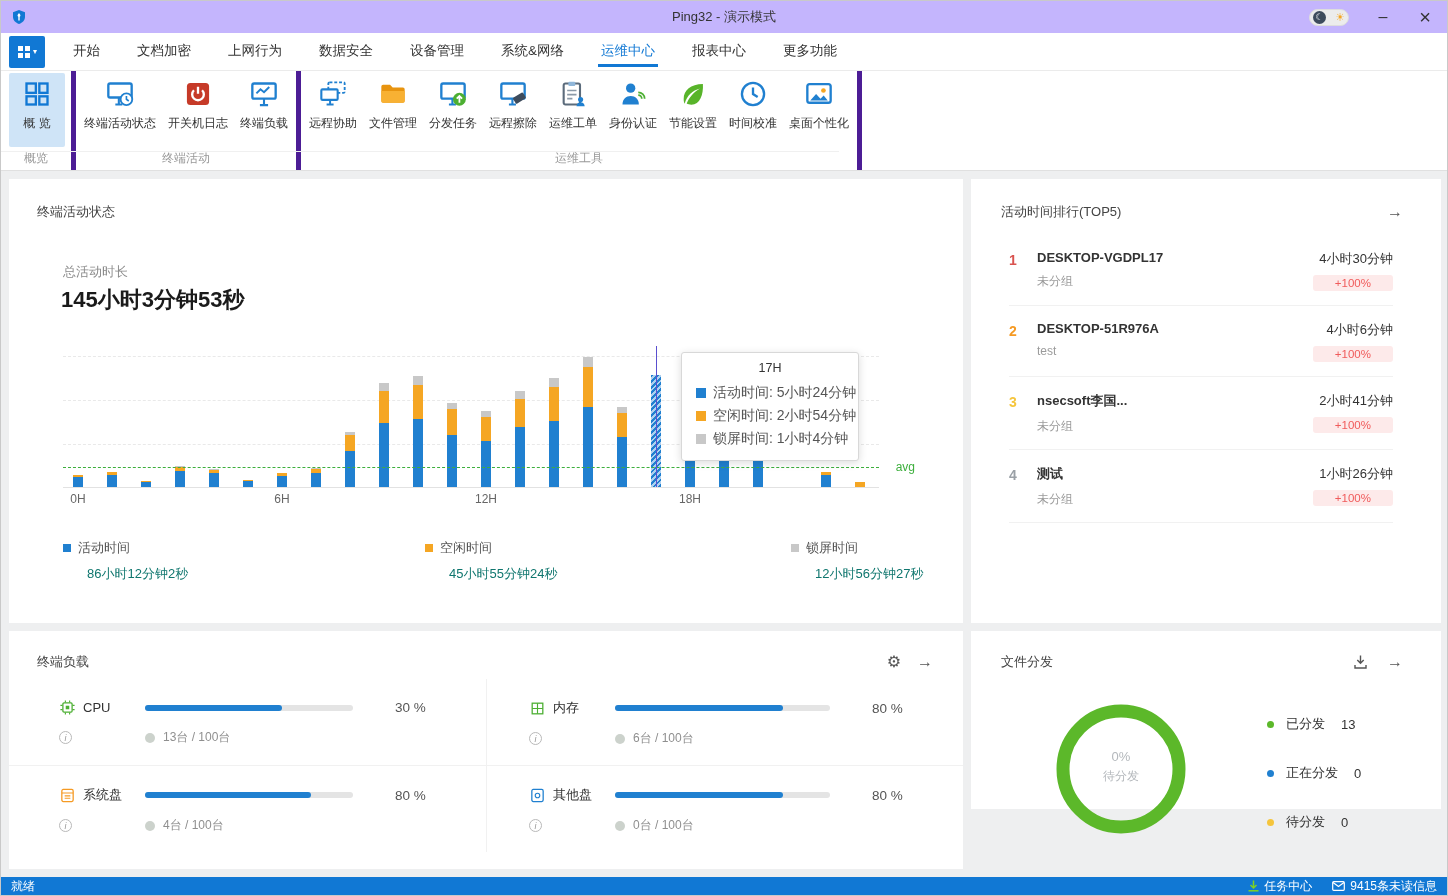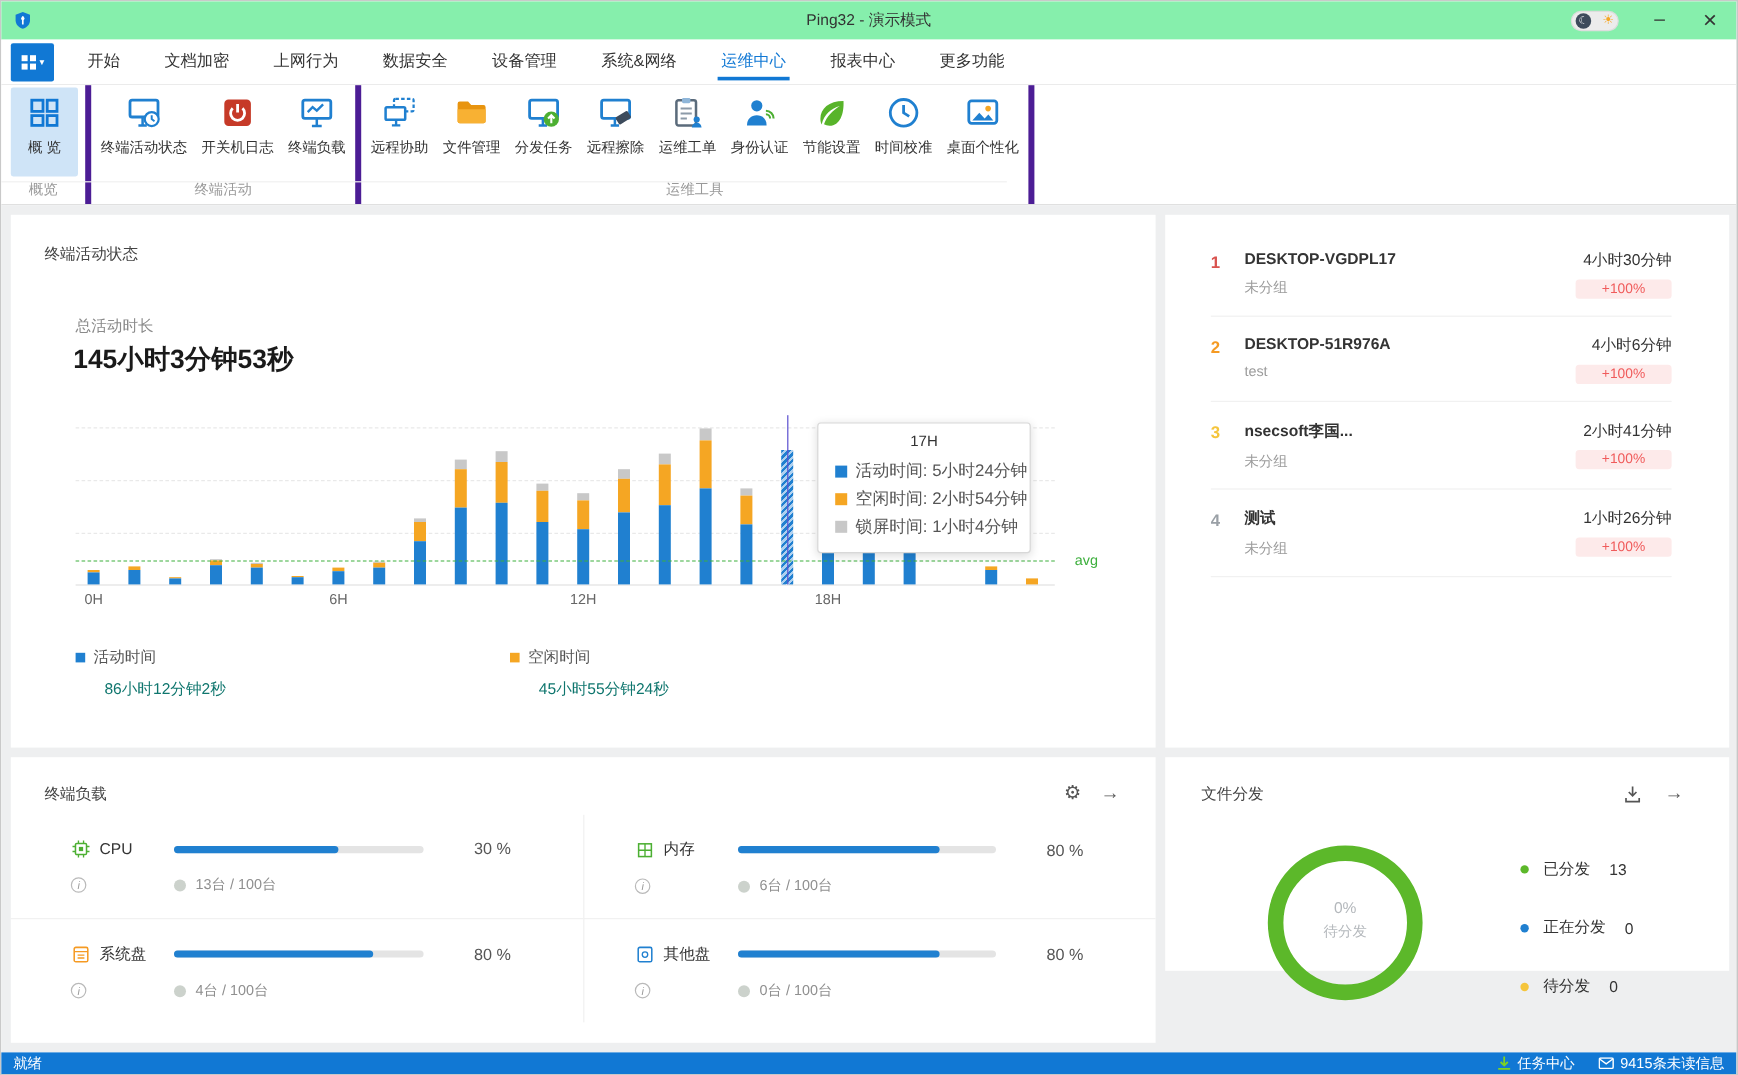--- a/index.html
+++ b/index.html
@@ -1,21 +1,21 @@
 <!DOCTYPE html>
 <html><head>
 <meta charset="utf-8">
 <style>
   * { margin:0; padding:0; box-sizing:border-box; }
   html,body { background:#9a9a9a; }
   body { font-family:"Liberation Sans","DejaVu Sans",sans-serif; }
   .app { position:relative; width:1448px; height:896px; background:#fff; overflow:hidden; border:1px solid #c9c9c9; }
 
   
-  .titlebar { position:absolute; top:0; left:0; right:0; height:32px; background:#86efac; }
+  .titlebar { position:absolute; top:0; left:0; right:0; height:32px; background:#c4b5fd; }
   .tb-logo { position:absolute; left:10px; top:8px; width:16px; height:16px; }
   .tb-title { position:absolute; left:0; right:0; top:0; height:32px; line-height:32px; text-align:center; font-size:13px; color:#333; }
   .tb-controls { position:absolute; right:14px; top:0; height:32px; display:flex; align-items:center; gap:26px; }
   .theme-toggle { width:40px; height:17px; border-radius:9px; background:#ececec; border:1px solid #ddd; display:flex; align-items:center; justify-content:space-between; padding:0 3px; }
   .theme-moon { width:13px; height:13px; border-radius:50%; background:#3d4b5c; color:#fff; font-size:9px; line-height:13px; text-align:center; }
   .theme-moon::before { content:"☾"; }
   .theme-sun { color:#f5a623; font-size:11px; line-height:13px; }
   .theme-sun::before { content:"☀"; }
   .win-btn { font-size:16px; color:#333; width:16px; text-align:center; cursor:default; }
   .win-min::before { content:"–"; }
@@ -449,23 +449,34 @@
           </div>
         <div class="lg-val">86小时12分钟2秒</div>
       </div>
       <div class="lg-item" style="left:416px">
         <div class="lg-top">
             <span class="lg-sq" style="background: rgb(245, 166, 35);"></span>
             <span>空闲时间</span>
           </div>
         <div class="lg-val">45小时55分钟24秒</div>
       </div>
+      <div class="lg-item" style="left:782px">
+        <div class="lg-top">
+            <span class="lg-sq" style="background: rgb(200, 200, 200);"></span>
+            <span>锁屏时间</span>
+          </div>
+        <div class="lg-val">12小时56分钟27秒</div>
+      </div>
     </div>
 
     <div class="card card-top5">
+      <div class="t5-head">
+        <span class="card-title">活动时间排行(TOP5)</span>
+        <span class="hdr-ico icon-arrow"></span>
+      </div>
       <div class="t5-list">
         <div class="t5-row">
           <span class="t5-rank" style="color: rgb(217, 83, 79);">1</span>
           <div class="t5-mid">
             <div class="t5-name">DESKTOP-VGDPL17</div>
             <div class="t5-group">未分组</div>
           </div>
           <div class="t5-right">
             <div class="t5-time">4小时30分钟</div>
             <span class="t5-badge">+100%</span>

